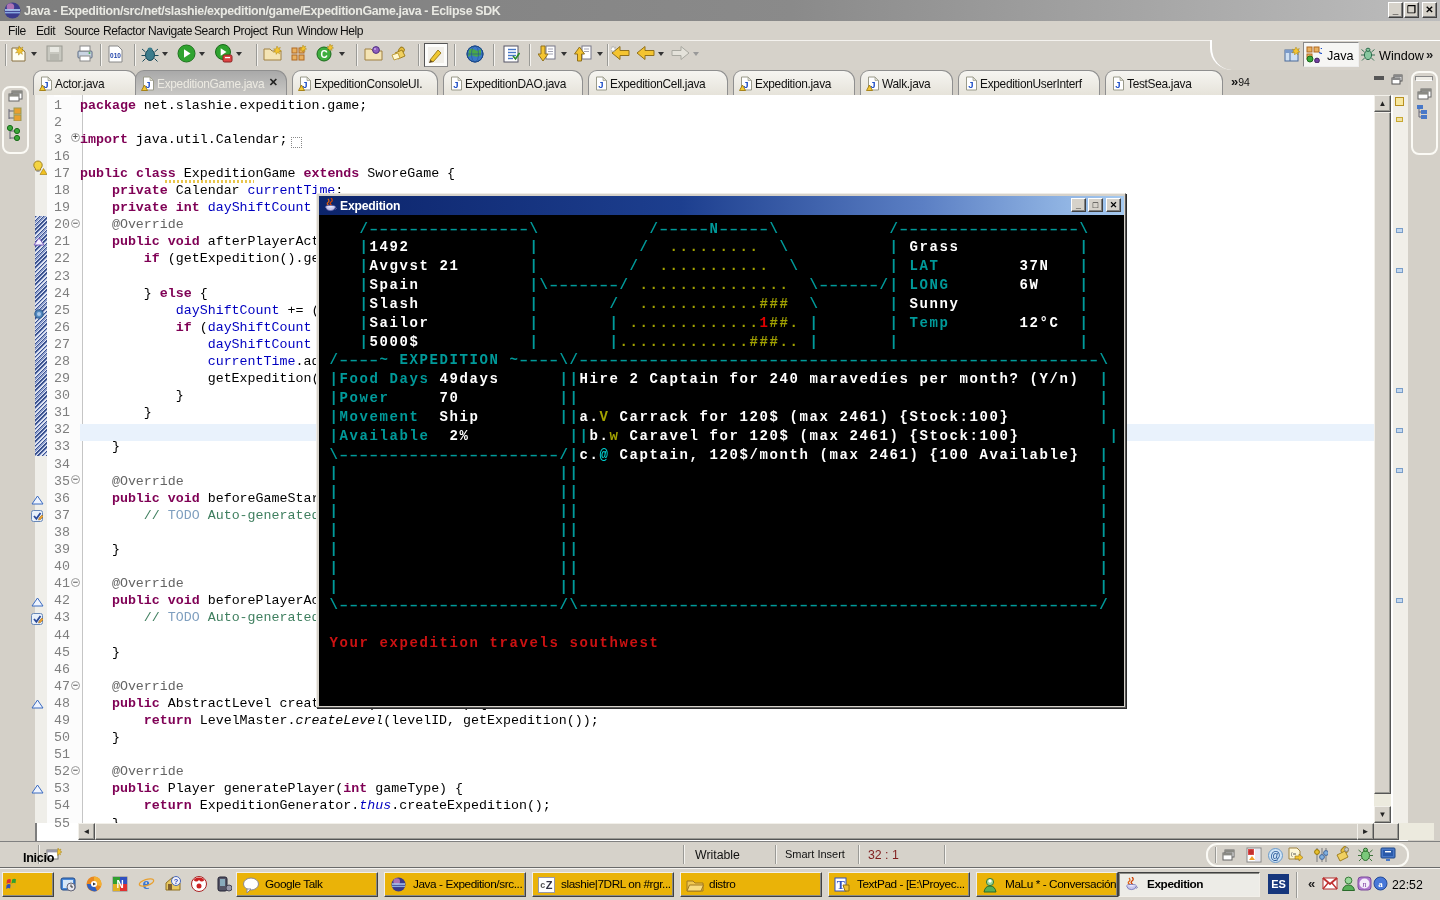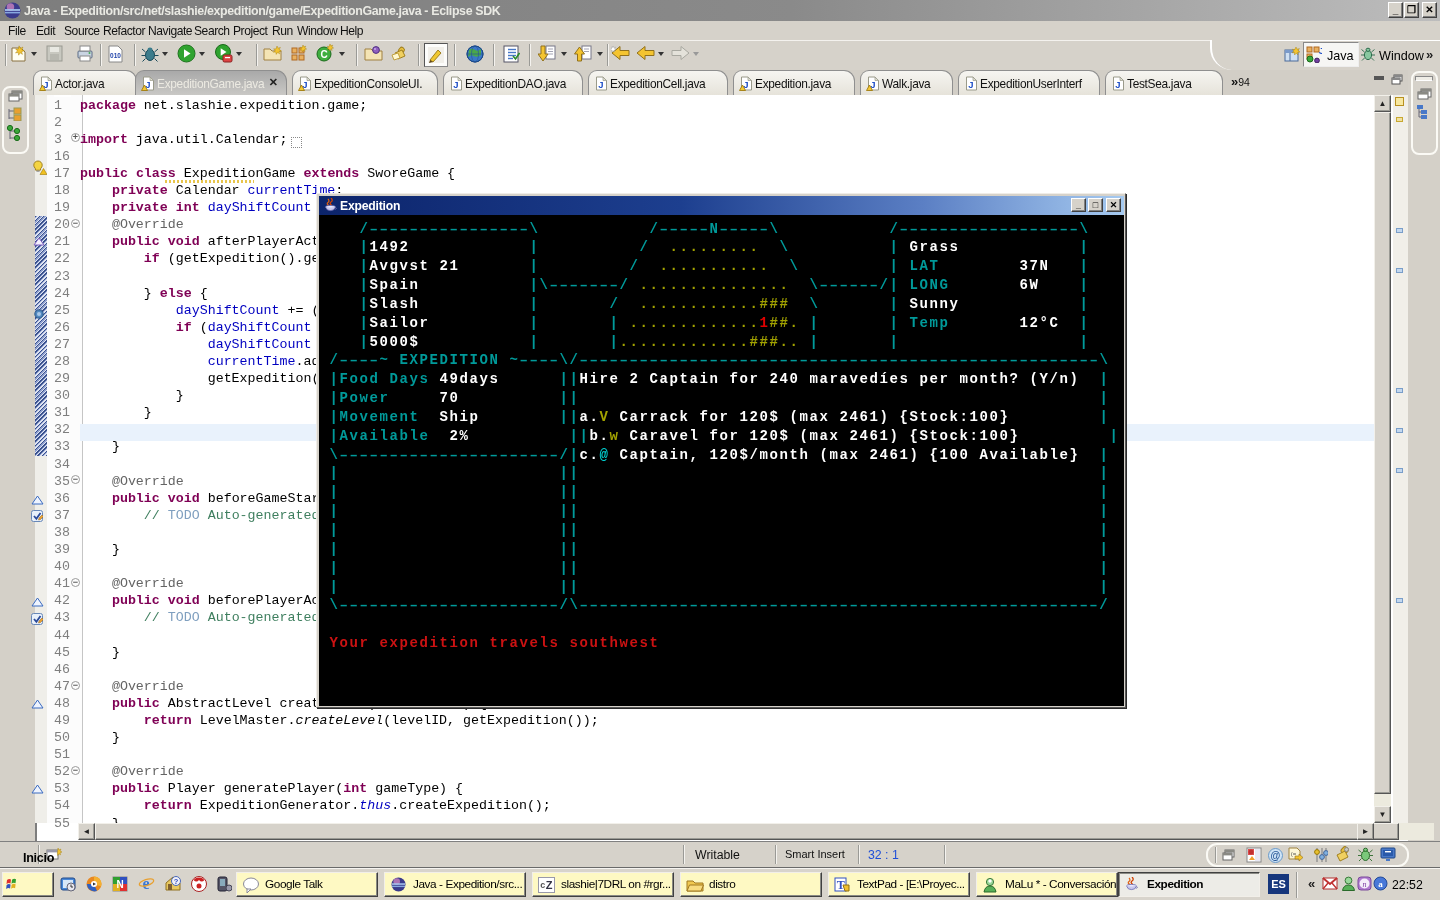--- a/index.html
+++ b/index.html
@@ -46,21 +46,21 @@
 #hscroll{left:78px;top:823px;width:1356px;height:17px;background:#eceade}
 #hthumb{left:95px;top:823px;width:1304px;height:17px;background:#d6d2ca;border:1px solid #f2f0ea;border-right-color:#555;border-bottom-color:#555;box-shadow:inset -1px -1px 0 #9a9a94}
 .mk{position:absolute;width:7px;height:5px;border:1px solid #7a9ec9;background:#c3d8ef}
 
 .pill{position:absolute;border:2px solid #fbfaf5;border-radius:8px;background:#d6d2ca}
 
 #statusbar{left:0;top:841px;width:1440px;height:27px;background:#d6d2ca;border-top:1px solid #808080;font-size:12.3px;color:#111}
 .ssep{position:absolute;top:4px;width:2px;height:19px;border-left:1px solid #9a9a96;border-right:1px solid #f5f3ef}
 
 #taskbar{left:0;top:868px;width:1440px;height:32px;background:#d8d4cc;border-top:1px solid #f6f4f0;box-shadow:0 -1px 0 #6a6a6a}
-.tkbtn{position:absolute;height:25px;background:#fef9c3;border:1px solid #f2efe9;border-right-color:#404040;border-bottom-color:#404040;box-shadow:inset -1px -1px 0 #8a8a84;font-size:11.8px;letter-spacing:-0.42px;color:#000;white-space:nowrap;overflow:hidden}
+.tkbtn{position:absolute;height:25px;background:#eab308;border:1px solid #f2efe9;border-right-color:#404040;border-bottom-color:#404040;box-shadow:inset -1px -1px 0 #8a8a84;font-size:11.8px;letter-spacing:-0.42px;color:#000;white-space:nowrap;overflow:hidden}
 .tkbtn .lbl{position:absolute;left:28px;top:4px}
 .tkact{background:#edece7;border:1px solid #404040;border-right-color:#f2efe9;border-bottom-color:#f2efe9;box-shadow:inset 1px 1px 0 #8a8a84}
 
 #gwin{left:316px;top:193px;width:810px;height:515px;background:#d6d2ca;border:1px solid #f0ede8;border-right-color:#585858;border-bottom-color:#585858;box-shadow:1px 1px 0 #2a2a2a}
 #gtitle{left:2px;top:2px;width:805px;height:19px;background:linear-gradient(90deg,#0c246b,#1d3f8f 45%,#5b7fc4 75%,#a6caf0)}
 #gtitle .txt{position:absolute;left:21px;top:3px;color:#fff;font-weight:bold;font-size:12.2px;letter-spacing:-0.2px}
 .gbtn{top:2px;width:15px;height:14px;background:#d6d2ca;border:1px solid #fff;border-right-color:#404040;border-bottom-color:#404040;box-shadow:inset -1px -1px 0 #808080;color:#000;font-size:9px;text-align:center;line-height:12px;font-weight:bold}
 #gconsole{left:2px;top:21px;width:805px;height:491px;background:#000}
 pre.cons{position:absolute;left:0.5px;top:4.5px;font-family:"Liberation Mono",monospace;font-weight:bold;font-size:14px;line-height:18.85px;letter-spacing:1.597px;white-space:pre;color:#888}
 pre.cons i{font-style:normal}
@@ -551,21 +551,21 @@
   </svg>
 <div id="statusbar" class="abs"></div>
 <div class="ssep abs" style="left:38px;top:845px"></div>
 <svg class="ico" style="left:46px;top:847px" width="16" height="14" viewBox="0 0 16 14">
     <rect x="1" y="3" width="11" height="9" fill="#fff" stroke="#777"></rect>
     <rect x="1" y="3" width="11" height="2.4" fill="#99a"></rect>
     <path d="M12 1 l1 2 l2-1 l-1 2 l2 1 l-2 0.8 l0.6 2 l-1.8-1 l-1 1.8 l-0.4-2 Z" fill="#f4c430" stroke="#a07800" stroke-width="0.4"></path>
   </svg>
 <div class="abs" style="left:695px;top:848px;font-size:12.3px;color:#111">Writable</div>
 <div class="abs" style="left:785px;top:848px;font-size:11px;color:#111">Smart Insert</div>
-<div class="abs" style="left:868px;top:848px;font-size:12.3px;color:#1d4ed8">32 : 1</div>
+<div class="abs" style="left:868px;top:848px;font-size:12.3px;color:#7f1d1d">32 : 1</div>
 <div class="ssep abs" style="left:683px;top:845px"></div>
 <div class="ssep abs" style="left:775px;top:845px"></div>
 <div class="ssep abs" style="left:858px;top:845px"></div>
 <div class="ssep abs" style="left:944px;top:845px"></div>
 <div class="pill abs" style="left:1206px;top:843px;width:203px;height:24px;border-radius:11px"></div>
 <div class="abs" style="left:1215px;top:847px;width:2px;height:16px;border-left:1px solid #9a9a96;border-right:1px solid #f5f3ef"></div>
 <svg class="ico" style="left:1222px;top:849px" width="14" height="12" viewBox="0 0 14 12">
     <rect x="3" y="1" width="9" height="7" fill="#fff" stroke="#666"></rect>
     <rect x="3" y="1" width="9" height="2.4" fill="#8a8a84"></rect>
     <rect x="1" y="4" width="9" height="7" fill="#fff" stroke="#666"></rect>

